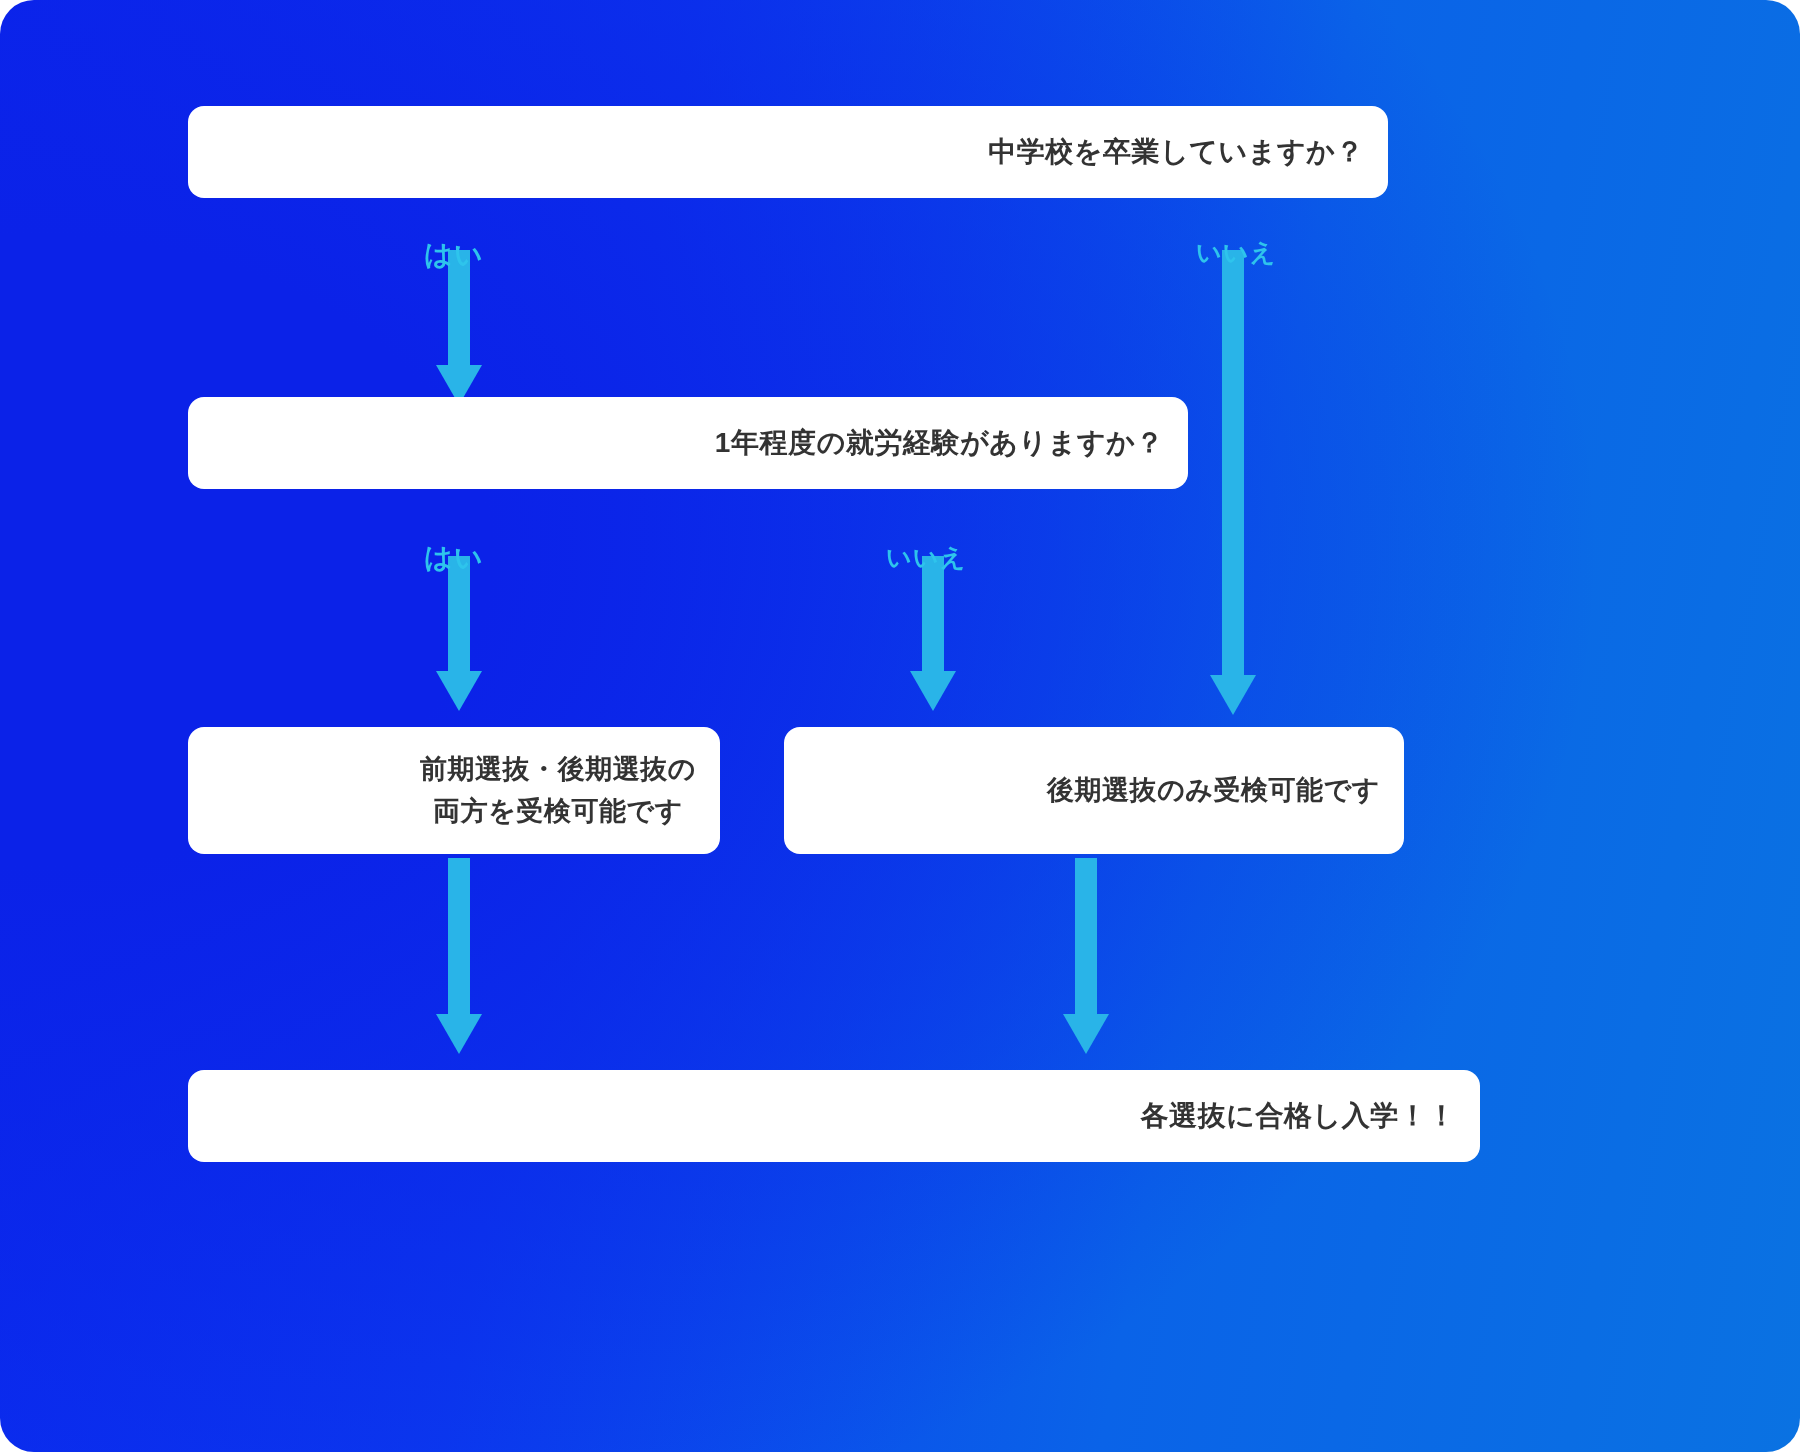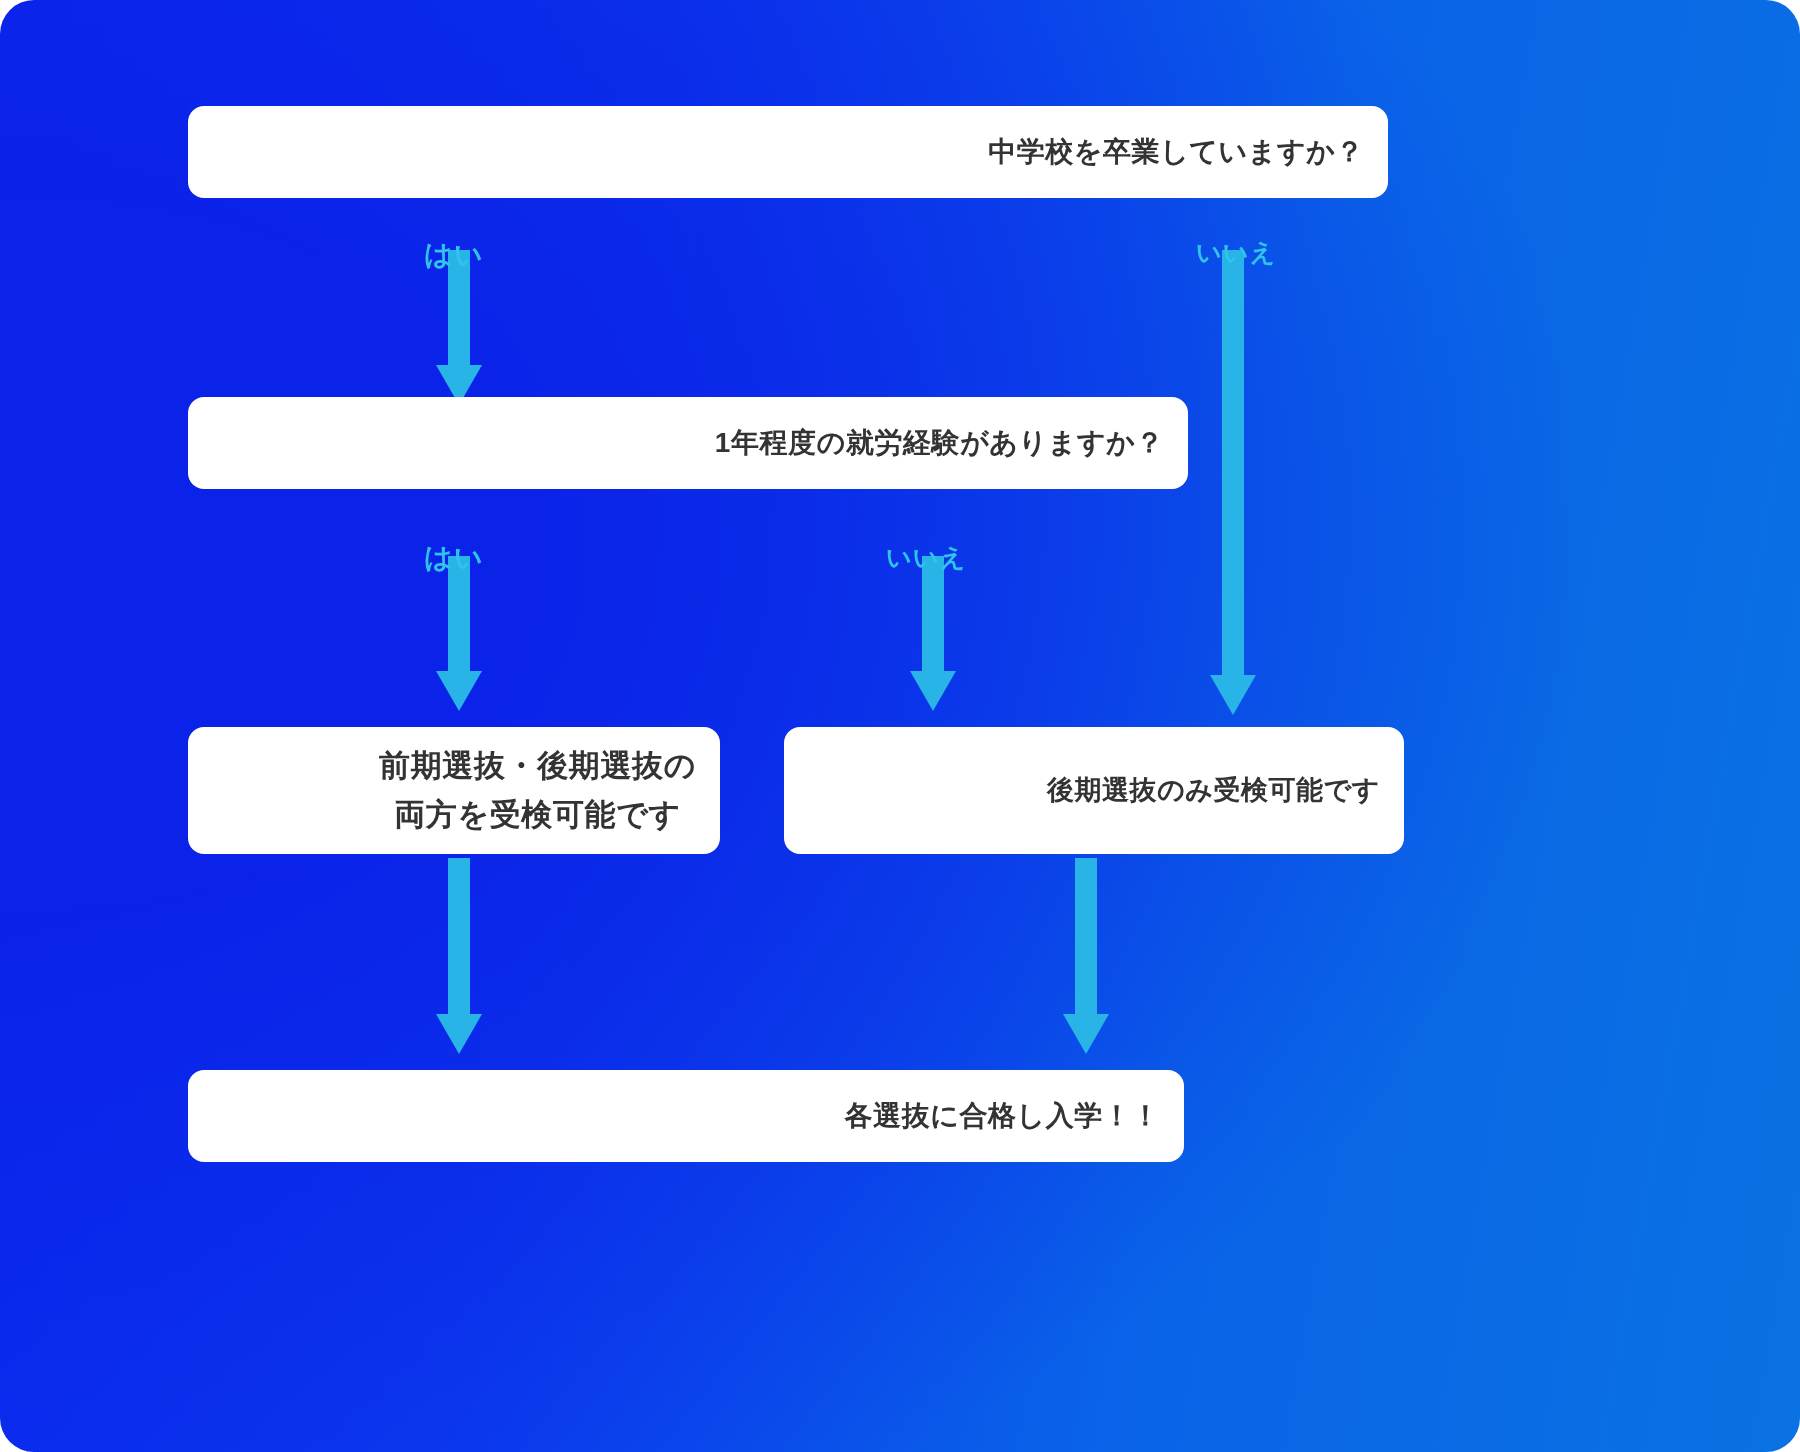--- a/index.html
+++ b/index.html
@@ -65,33 +65,33 @@
     top: 397px;
     width: 1000px;
     height: 92px;
     font-size: 28px;
   }
   #node-r1 {
     left: 188px;
     top: 727px;
     width: 532px;
     height: 127px;
-    font-size: 31px;
+    font-size: 27px;
   }
   #node-r2 {
     left: 784px;
     top: 727px;
     width: 620px;
     height: 127px;
     font-size: 27px;
   }
   #node-end {
     left: 188px;
     top: 1070px;
-    width: 996px;
+    width: 1292px;
     height: 92px;
     font-size: 28px;
   }
 
   .node-line { display: block; }
 
   
   .arrow {
     position: absolute;
   }

